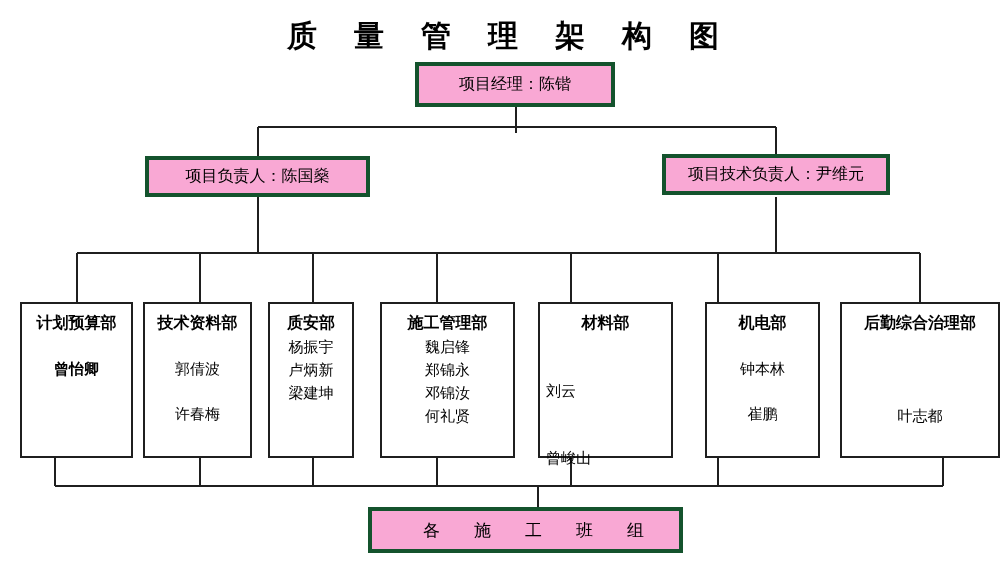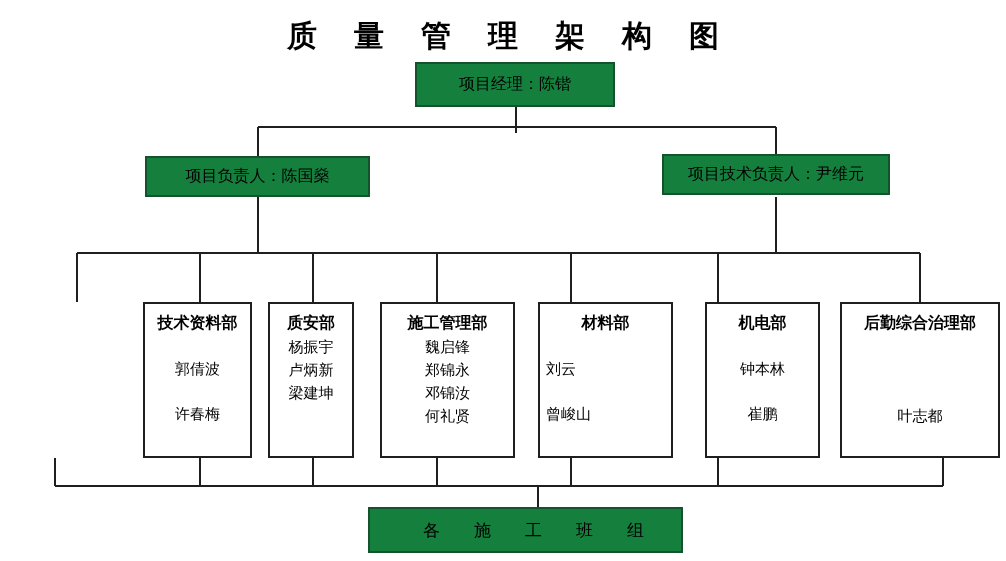--- a/index.html
+++ b/index.html
@@ -24,22 +24,22 @@
     text-align: center;
     font-size: 30px;
     font-weight: 700;
     letter-spacing: 37px;
     padding-left: 37px;
     box-sizing: border-box;
     white-space: nowrap;
   }
   .box {
     position: absolute;
-    border: 2px solid #14532d;
-    background: #15803d;
+    border: 4px solid #14532d;
+    background: #f9a8d4;
     box-sizing: border-box;
     display: flex;
     align-items: center;
     justify-content: center;
     font-size: 16px;
     white-space: nowrap;
   }
   .dept {
     position: absolute;
     top: 302px;
@@ -97,20 +97,24 @@
     <span>项目经理：陈锴</span>
   </div>
 
   <div class="box" style="left:145px; top:156px; width:225px; height:41px;">
     <span>项目负责人：陈国燊</span>
   </div>
   <div class="box" style="left:662px; top:154px; width:228px; height:41px;">
     <span>项目技术负责人：尹维元</span>
   </div>
 
+  <div class="dept spaced" style="left:20px; width:113px;">
+    <div class="dept-title">计划预算部</div>
+    <div class="member bold">曾怡卿</div>
+  </div>
 
   <div class="dept spaced" style="left:143px; width:109px;">
     <div class="dept-title">技术资料部</div>
     <div class="member">郭倩波</div>
     <div class="member">许春梅</div>
   </div>
 
   <div class="dept tight" style="left:268px; width:86px;">
     <div class="dept-title">质安部</div>
     <div class="member">杨振宇</div>
@@ -119,21 +123,21 @@
   </div>
 
   <div class="dept tight" style="left:380px; width:135px;">
     <div class="dept-title">施工管理部</div>
     <div class="member">魏启锋</div>
     <div class="member">郑锦永</div>
     <div class="member">邓锦汝</div>
     <div class="member">何礼贤</div>
   </div>
 
-  <div class="dept spaced" style="left:538px; width:135px;">
+  <div class="dept spaced" style="left:538px; width:135px;gap:22px;">
     <div class="dept-title">材料部</div>
     <div class="member left">刘云</div>
     <div class="member left">曾峻山</div>
   </div>
 
   <div class="dept spaced" style="left:705px; width:115px;">
     <div class="dept-title">机电部</div>
     <div class="member">钟本林</div>
     <div class="member">崔鹏</div>
   </div>

